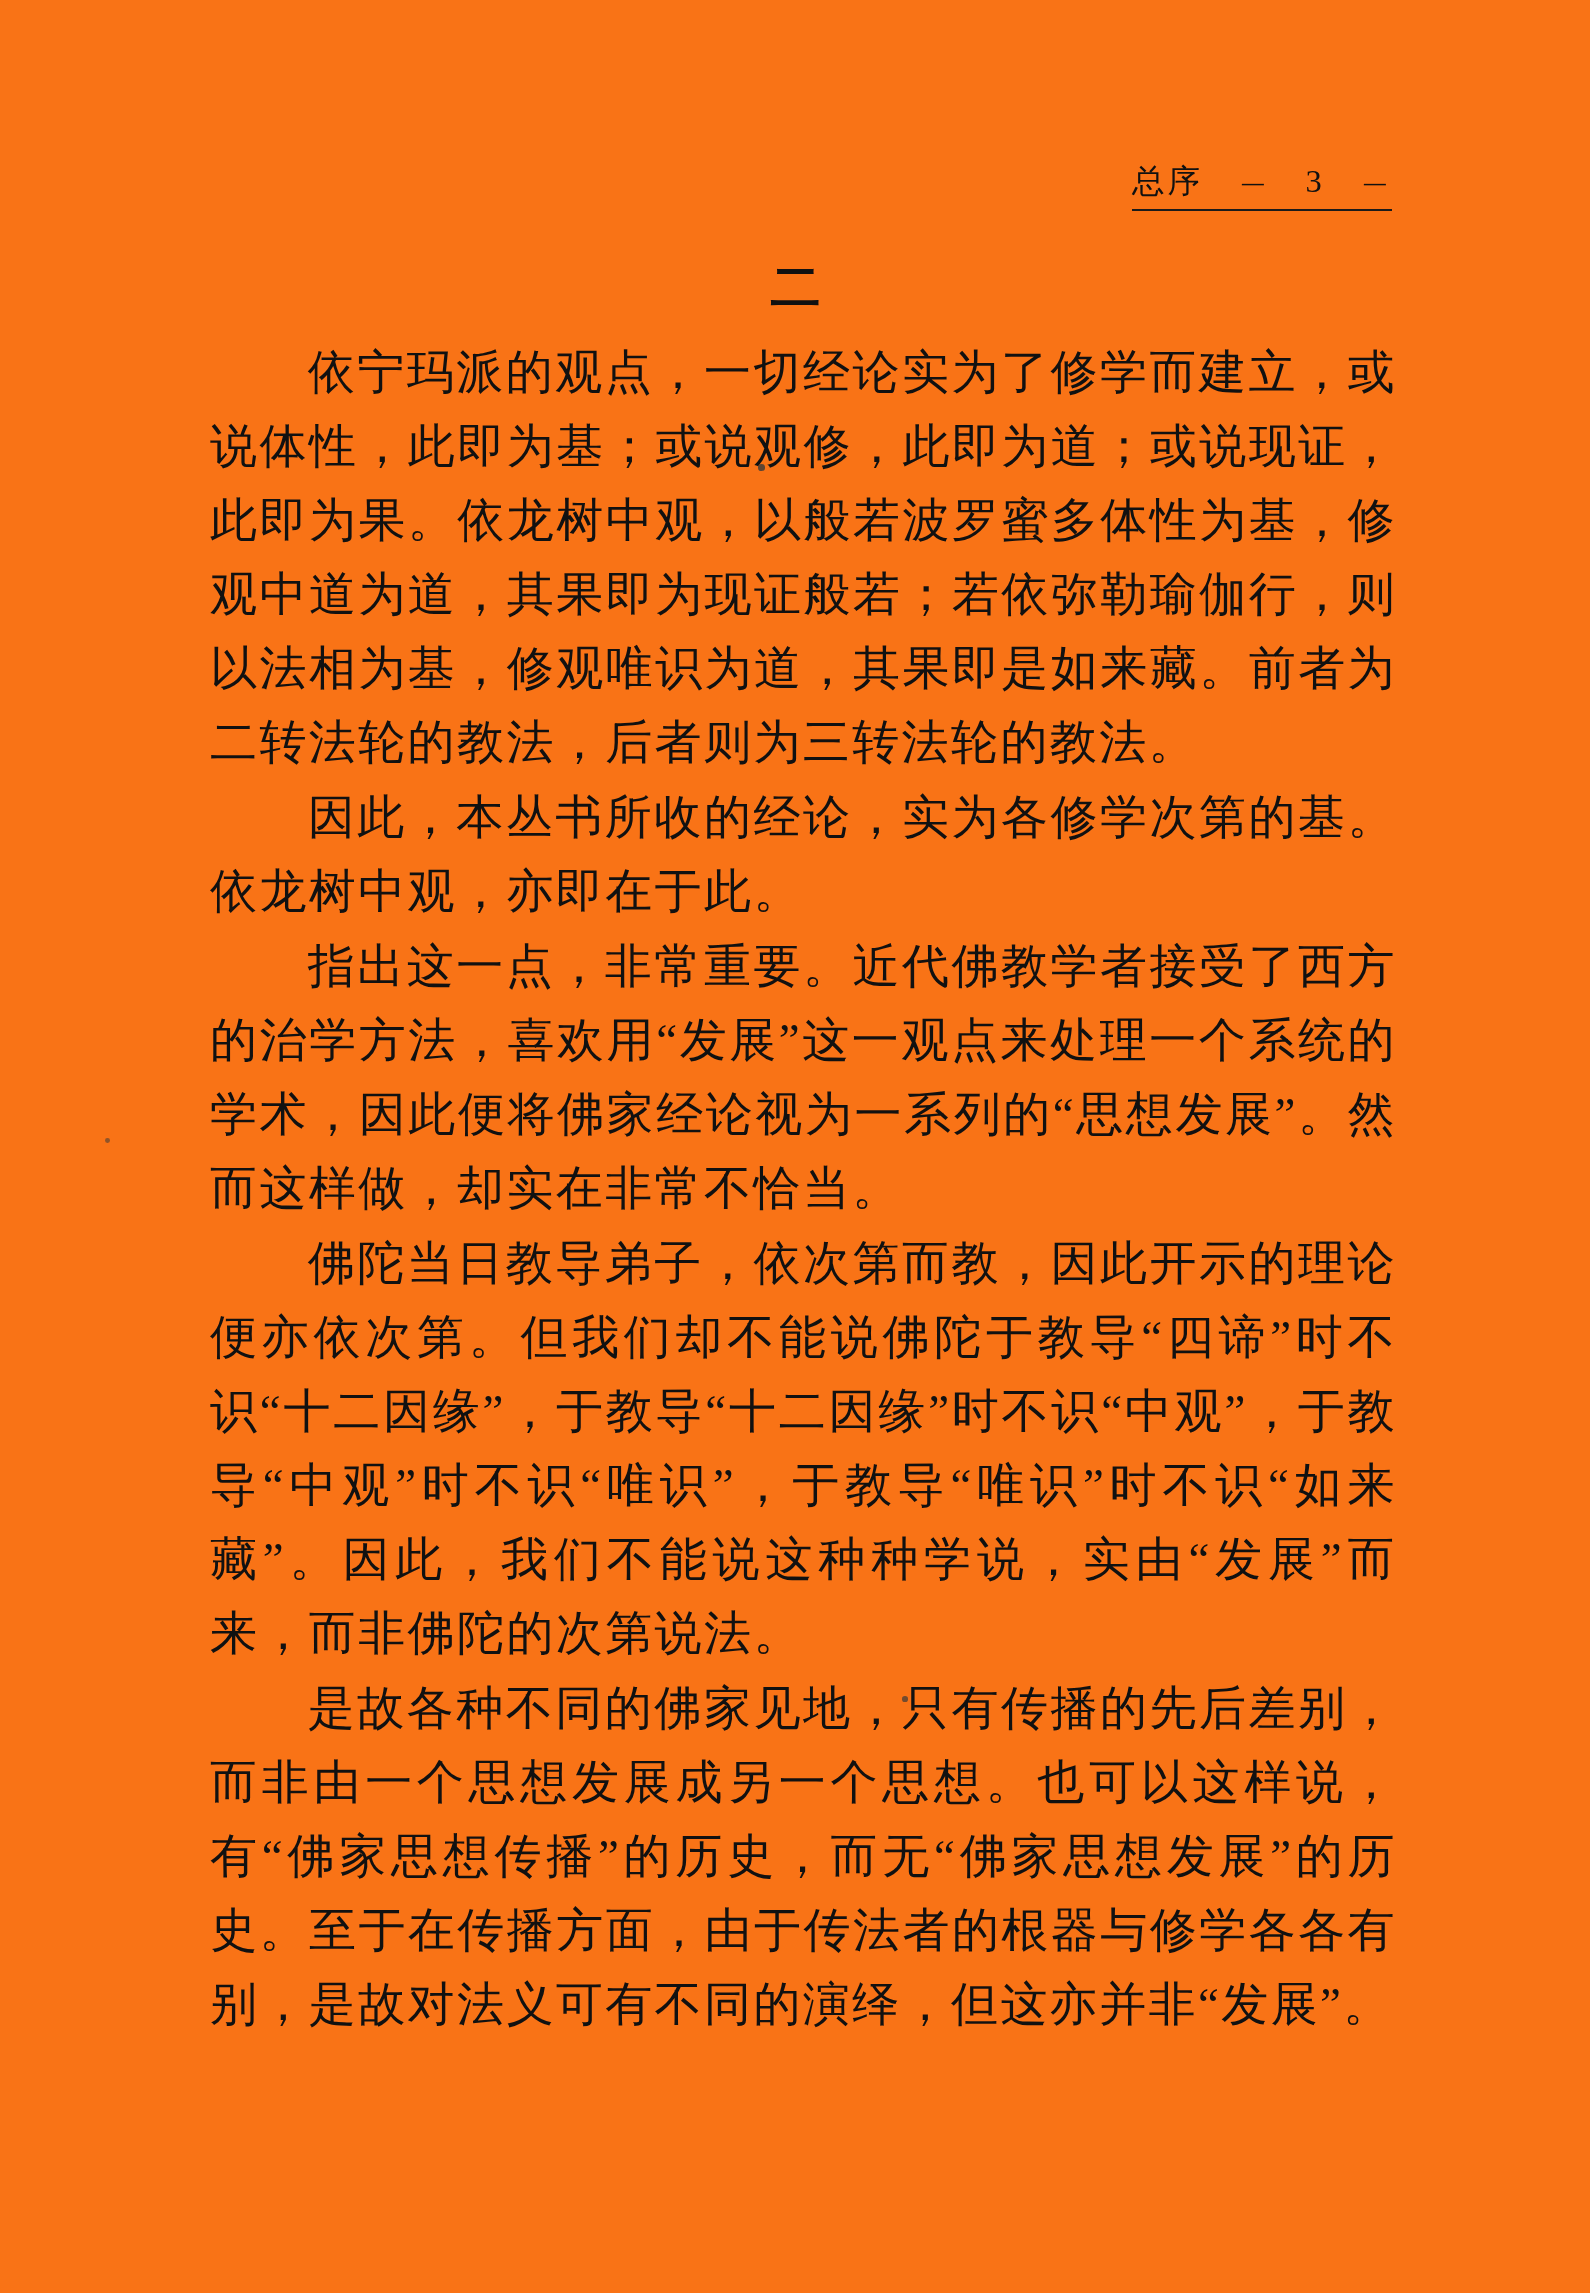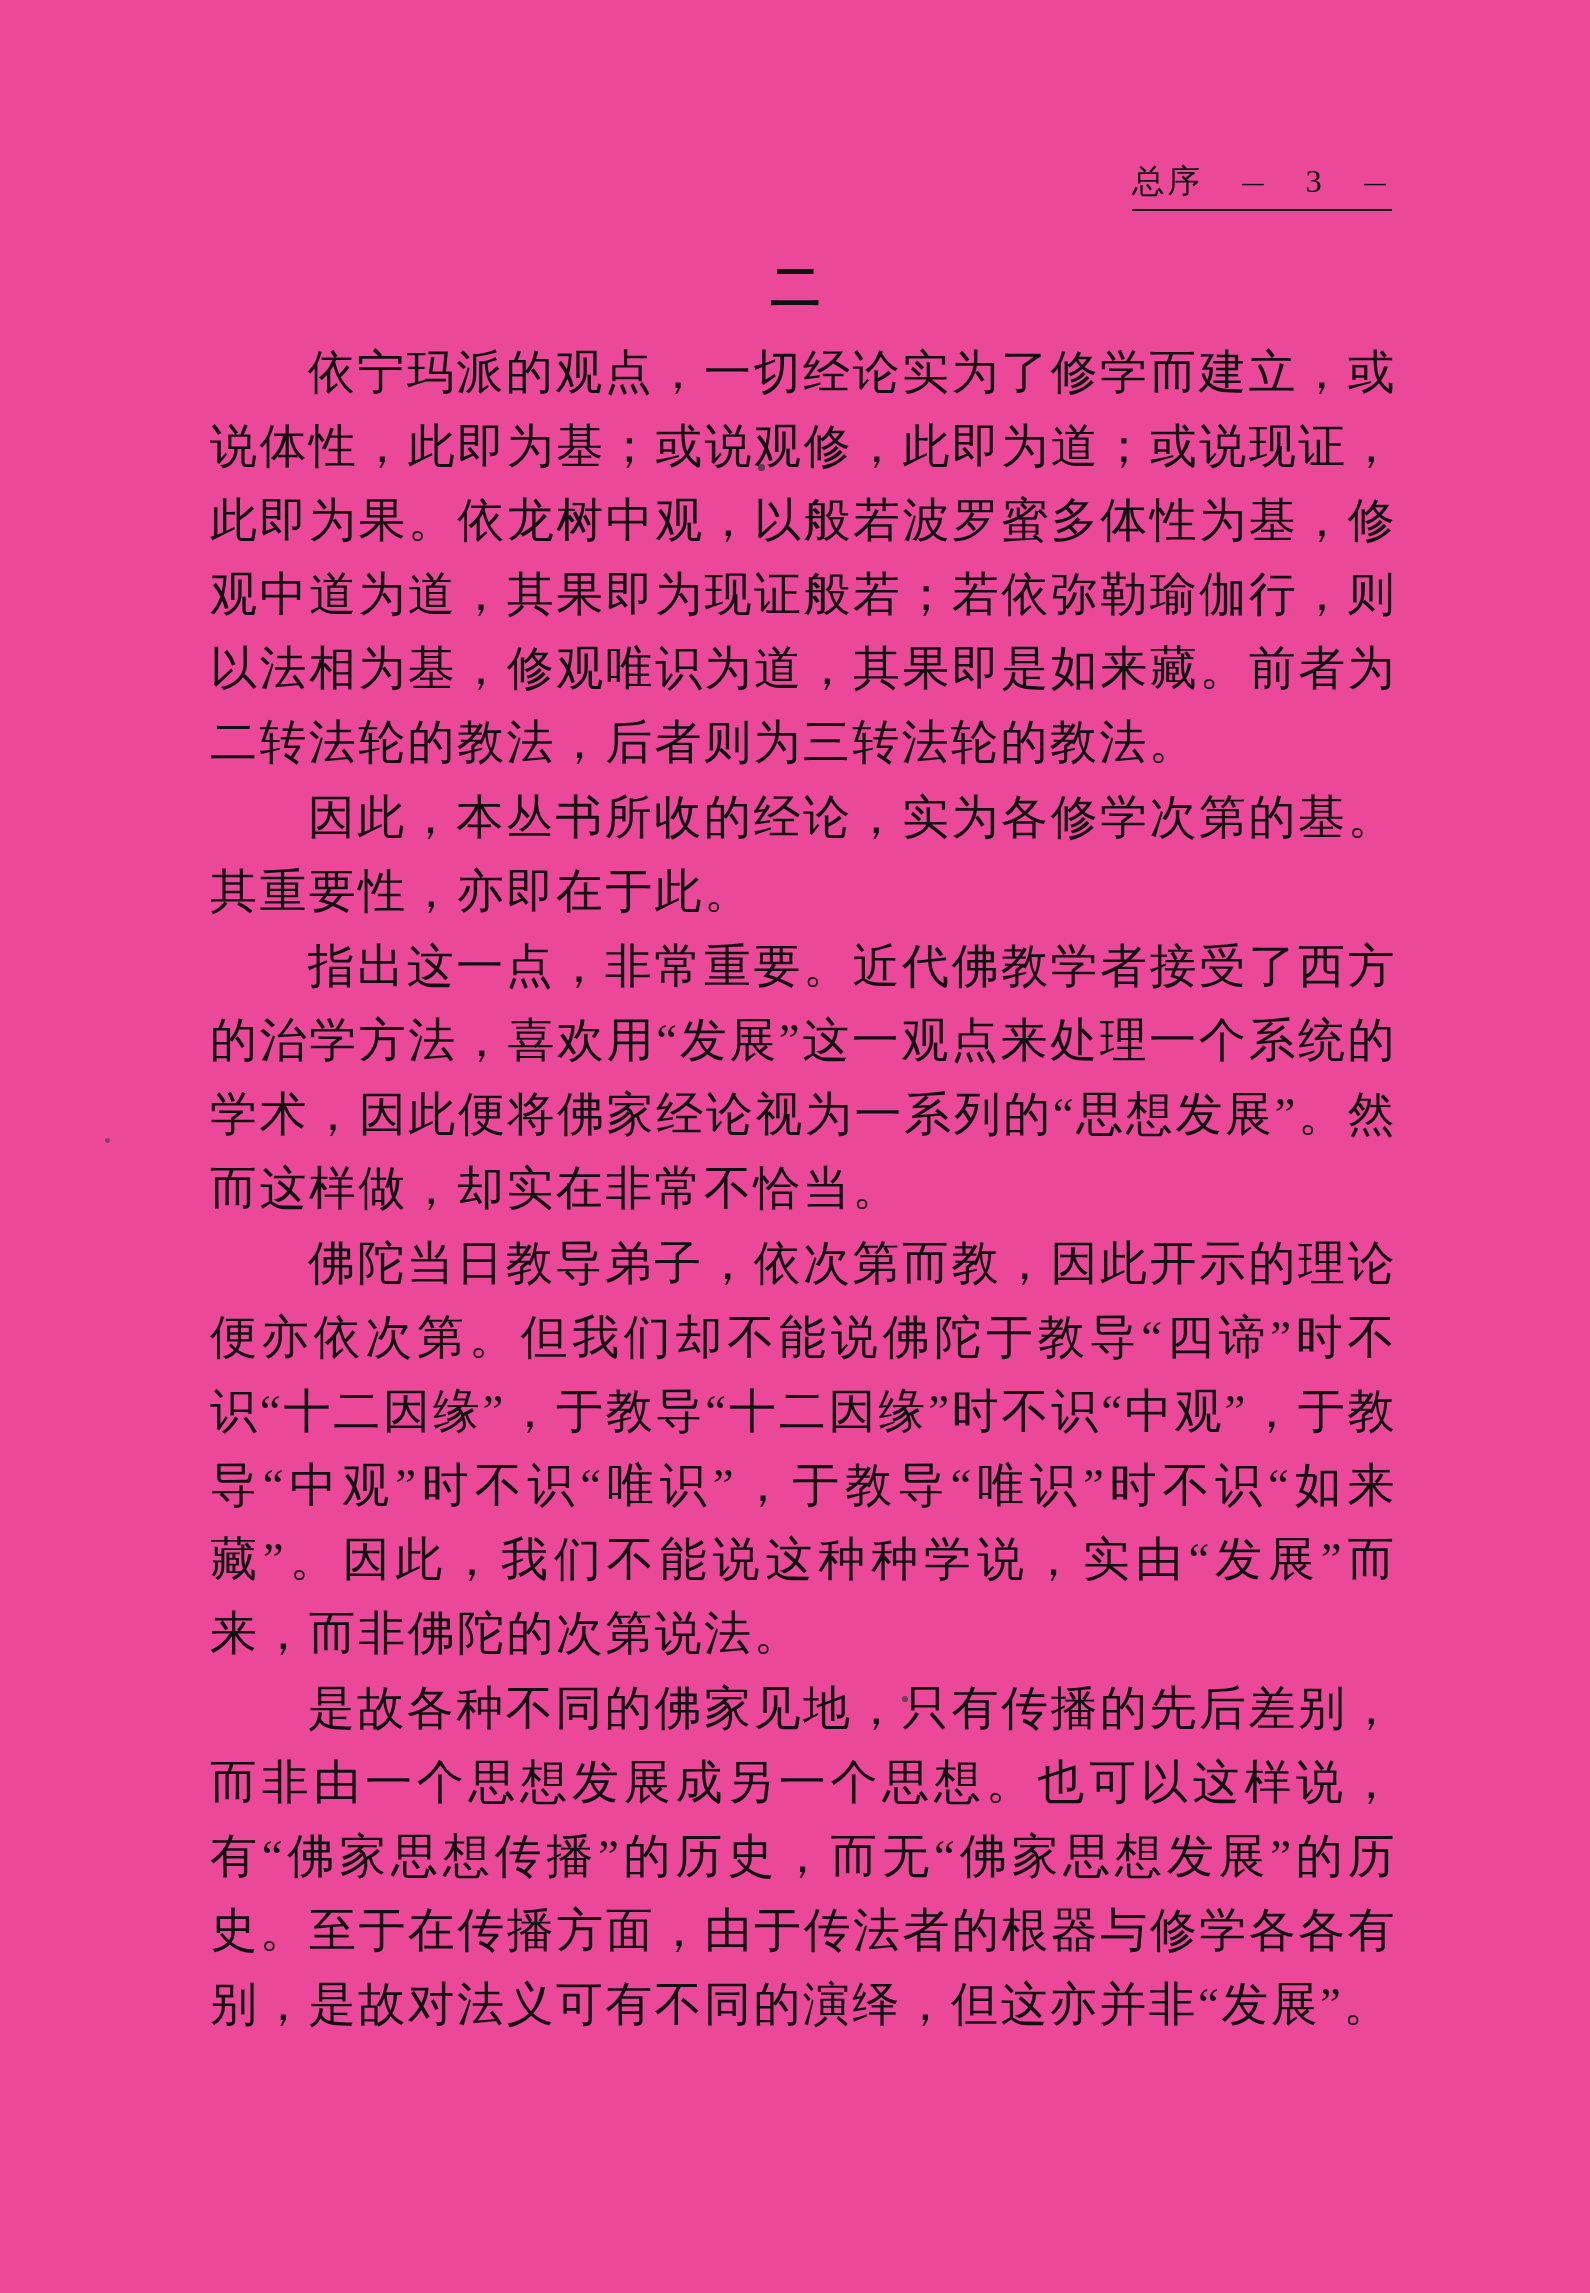--- a/index.html
+++ b/index.html
@@ -4,21 +4,21 @@
 <style>
   html, body {
     margin: 0;
     padding: 0;
     background: #f6f6f4;
   }
   .page {
     position: relative;
     width: 1591px;
     height: 2293px;
-    background: #ec4899;
+    background: #f97316;
     color: #111111;
     font-family: "Liberation Serif", "DejaVu Serif", serif;
     overflow: hidden;
   }
   
   .running-header {
     position: absolute;
     top: 163px;
     left: 1132px;
     width: 260px;
@@ -85,21 +85,21 @@
     <span>总序</span>
     <span class="dash">—</span>
     <span>3</span>
     <span class="dash">—</span>
   </div>
 
   <div class="section-title">二</div>
 
   <div class="body-text">
     <p>依宁玛派的观点，一切经论实为了修学而建立，或说体性，此即为基；或说观修，此即为道；或说现证，此即为果。依龙树中观，以般若波罗蜜多体性为基，修观中道为道，其果即为现证般若；若依弥勒瑜伽行，则以法相为基，修观唯识为道，其果即是如来藏。前者为二转法轮的教法，后者则为三转法轮的教法。</p>
-    <p>因此，本丛书所收的经论，实为各修学次第的基。其重要性，亦即在于此。</p>
+    <p>因此，本丛书所收的经论，实为各修学次第的基。依龙树中观，亦即在于此。</p>
     <p>指出这一点，非常重要。近代佛教学者接受了西方的治学方法，喜欢用“发展”这一观点来处理一个系统的学术，因此便将佛家经论视为一系列的“思想发展”。然而这样做，却实在非常不恰当。</p>
     <p>佛陀当日教导弟子，依次第而教，因此开示的理论便亦依次第。但我们却不能说佛陀于教导“四谛”时不识“十二因缘”，于教导“十二因缘”时不识“中观”，于教导“中观”时不识“唯识”，于教导“唯识”时不识“如来藏”。因此，我们不能说这种种学说，实由“发展”而来，而非佛陀的次第说法。</p>
     <p>是故各种不同的佛家见地，只有传播的先后差别，而非由一个思想发展成另一个思想。也可以这样说，有“佛家思想传播”的历史，而无“佛家思想发展”的历史。至于在传播方面，由于传法者的根器与修学各各有别，是故对法义可有不同的演绎，但这亦并非“发展”。</p>
   </div>
 
   <div class="speck speck-1"></div>
   <div class="speck speck-2"></div>
   <div class="speck speck-3"></div>
 
 </div>

